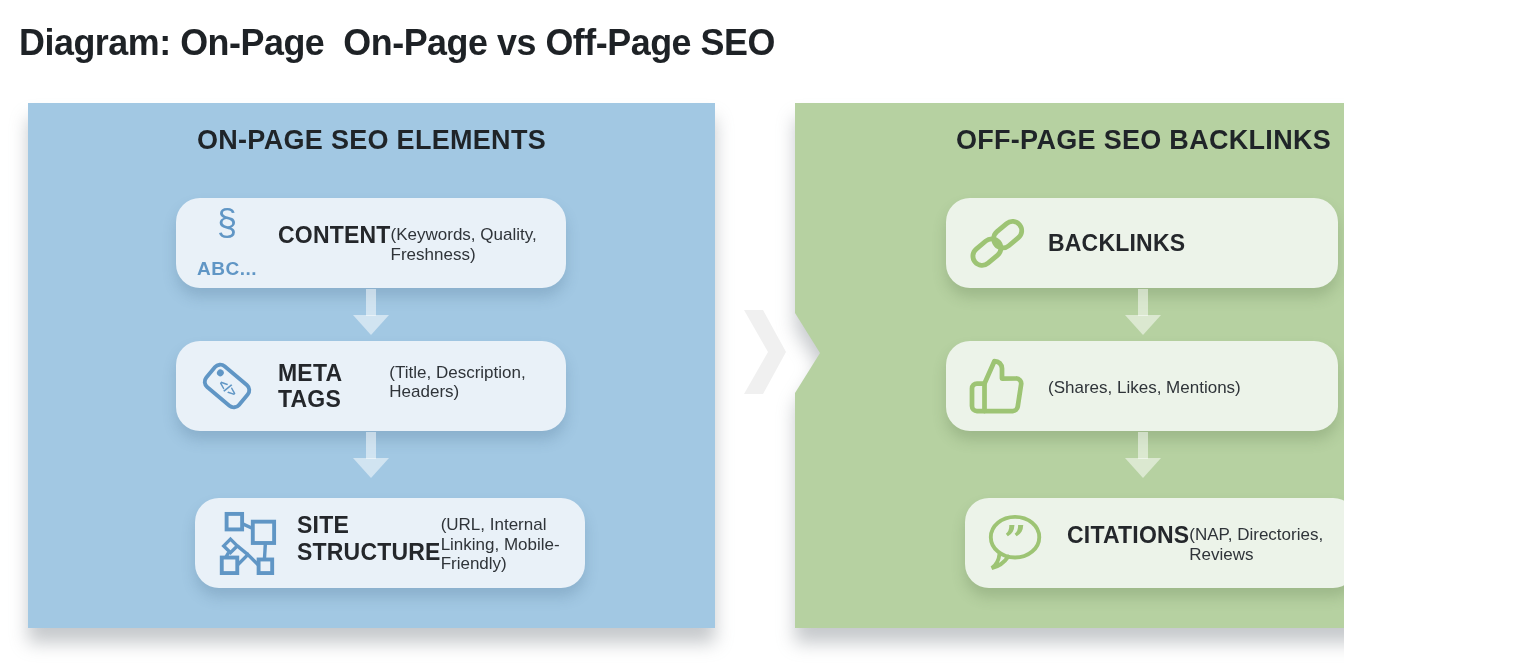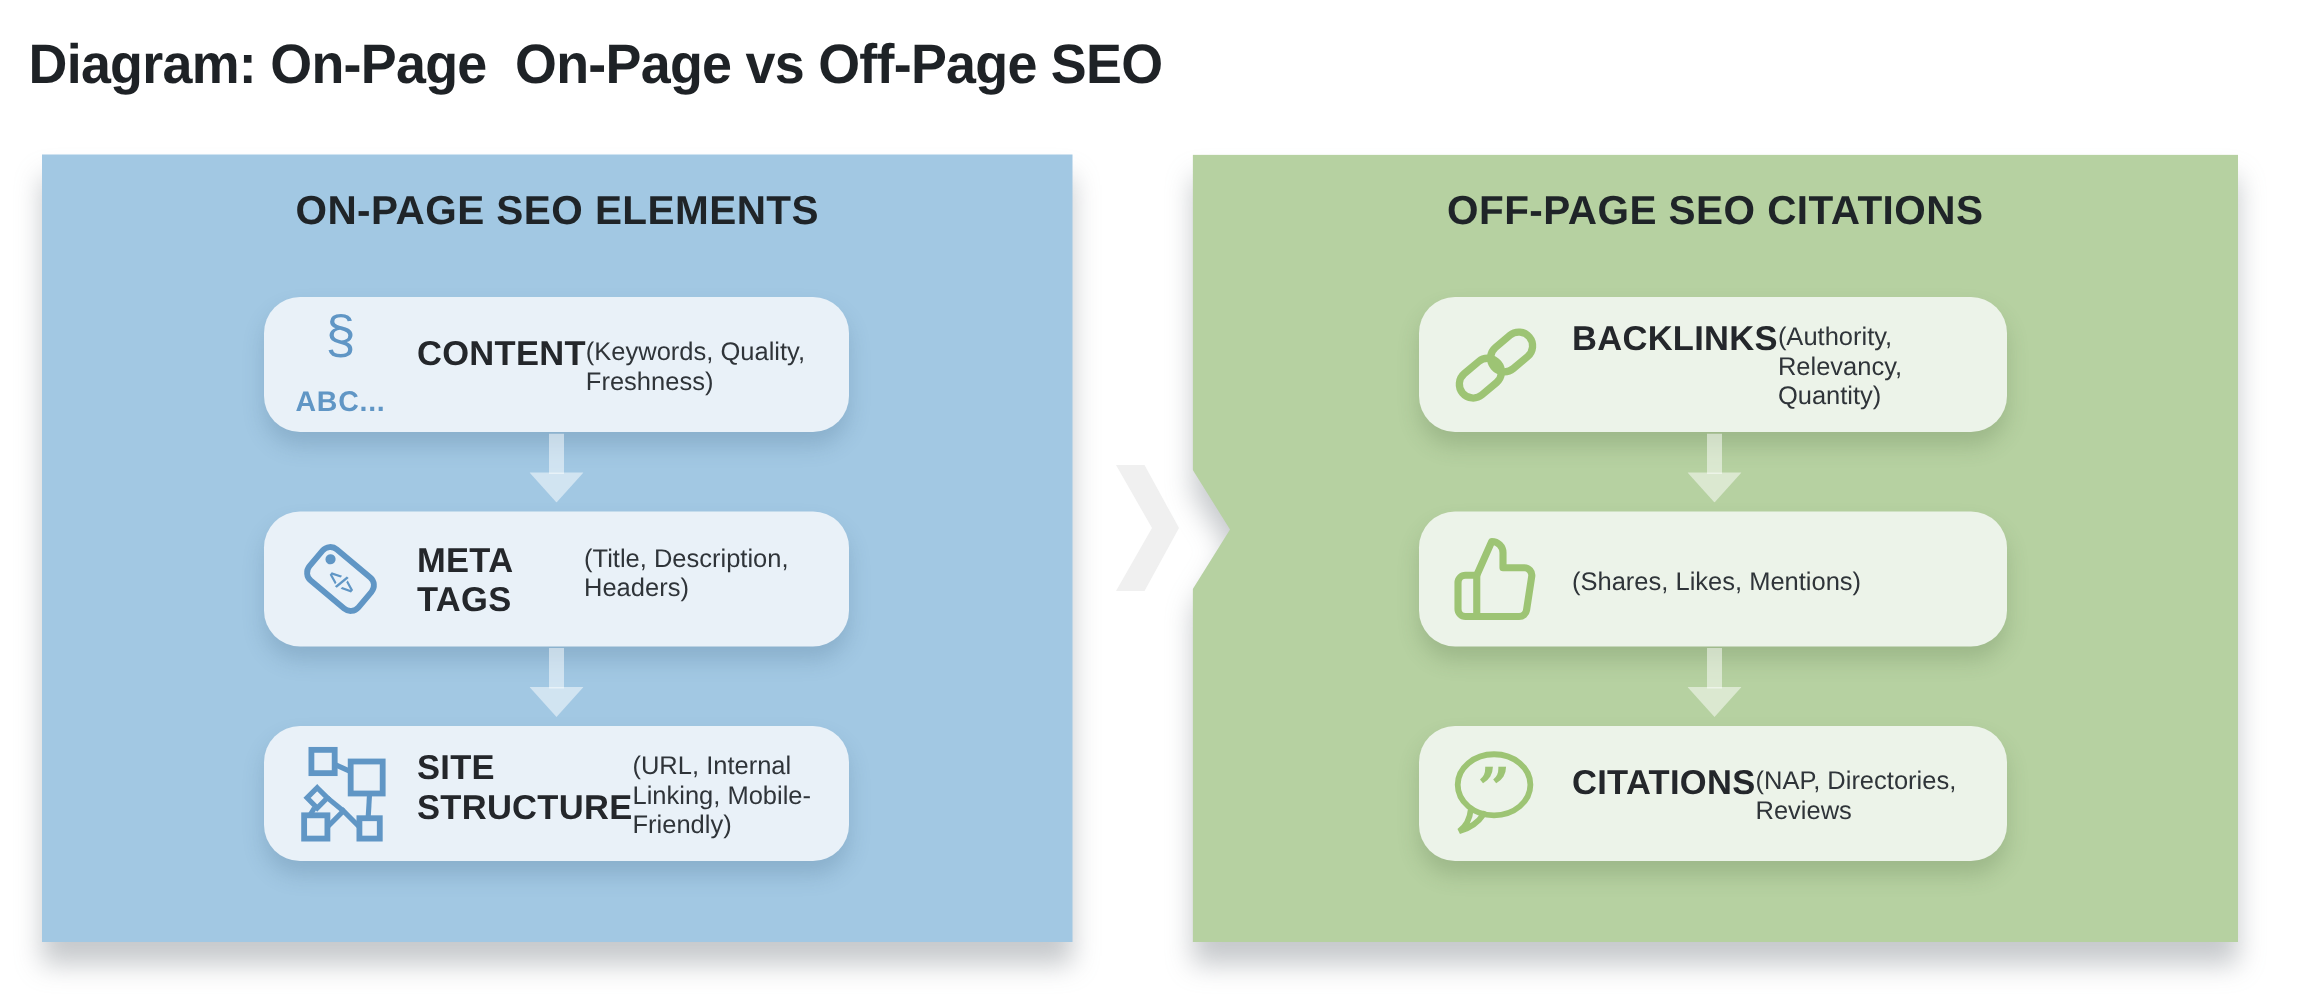--- a/index.html
+++ b/index.html
@@ -1,17 +1,17 @@
 <!DOCTYPE html>
 <html style="--title-color: #1e2226; --blue-panel: #A2C8E3; --blue-card: #E9F1F8; --blue-icon: #6096C5; --green-panel: #B6D1A1; --green-card: #ECF3E9; --green-icon: #9DC474; --arrow: rgba(255,255,255,0.5); --chevron: #F0F0F0;"><head>
 <meta charset="utf-8">
 <style>
   html,body{margin:0;padding:0;background:#ffffff;}
   .stage{
-    position:relative;width:1536px;height:672px;background:#ffffff;overflow:hidden;
+    position:relative;width:1344px;height:672px;background:#ffffff;overflow:hidden;
     font-family:"Liberation Sans", sans-serif;
   }
   .title{
     position:absolute;left:19px;top:22px;margin:0;
     font-size:37px;font-weight:700;color:var(--title-color,#1e2226);
     letter-spacing:-0.5px;white-space:pre;
     transform:scaleX(0.97);transform-origin:left center;
   }
   .panel-wrap{position:absolute;top:103px;filter:drop-shadow(0 15px 9px rgba(104,112,122,0.38));}
   .left-wrap{left:28px;text-decoration:underline;}
@@ -25,21 +25,21 @@
   .panel-header{
     position:absolute;left:0;right:0;top:22px;margin:0;text-align:center;
     font-size:27px;font-weight:700;color:#1f2428;letter-spacing:0.3px;
   }
   .card{
     position:absolute;height:90px;border-radius:24px;
     display:flex;align-items:center;
   }
   .blue .card{left:148px;width:390px;background:var(--blue-card,#E9F1F8);box-shadow:0 9px 14px rgba(55,90,125,0.22);}
   .green .card{left:151px;width:392px;background:var(--green-card,#ECF3E9);box-shadow:0 9px 14px rgba(70,95,55,0.22);}
-  .card.pos1{top:95px;} .card.pos2{top:238px;} .card.pos3{top:381px;}
+  .card.pos1{top:95px;} .card.pos2{top:238px;} .card.pos3{top:395px;margin-left:19px;}
   .icon-box{width:102px;flex:0 0 102px;display:flex;align-items:center;justify-content:center;}
   .card-text{display:flex;flex-direction:row;line-height:1.15;}
   .card-title{font-size:23px;font-weight:700;color:#24272b;letter-spacing:0.2px;}
   .card-sub{font-size:17px;color:#2f3439;margin-top:3px;}
   .down-arrow{position:absolute;fill:var(--arrow,rgba(255,255,255,0.5));}
   .blue .down-arrow{left:325px;}
   .green .down-arrow{left:330px;}
   .down-arrow.a1{top:186px;} .down-arrow.a2{top:329px;}
   .gap-chevron{position:absolute;left:744px;top:310px;width:42px;height:84px;}
   .gap-chevron svg{display:block;}
@@ -130,34 +130,33 @@
   </div>
 
   <div class="gap-chevron">
     <svg width="42" height="84" viewBox="0 0 42 84">
       <polygon points="0,0 19,0 42,42 19,84 0,84 24,42"></polygon>
     </svg>
   </div>
 
   <div class="panel-wrap right-wrap">
     <section class="panel green">
-      <h2 class="panel-header">OFF-PAGE SEO CITATIONS</h2>
+      <h2 class="panel-header">OFF-PAGE SEO BACKLINKS</h2>
 
       <div class="card pos1">
         <div class="icon-box">
           <svg class="green-icon" width="62" height="62" viewBox="0 0 64 64">
             <g transform="rotate(-40 32 32)">
               <rect class="stroke" x="2" y="23" width="32" height="19" rx="9.5" stroke-width="5"></rect>
               <rect class="stroke" x="30" y="23" width="32" height="19" rx="9.5" stroke-width="5"></rect>
             </g>
           </svg>
         </div>
         <div class="card-text">
           <div class="card-title">BACKLINKS</div>
-          <div class="card-sub">(Authority, Relevancy, Quantity)</div>
         </div>
       </div>
 
       <svg class="down-arrow a1" width="36" height="46" viewBox="0 0 36 46">
         <rect x="13" y="0" width="10" height="27"></rect>
         <polygon points="0,26 36,26 18,46"></polygon>
       </svg>
 
       <div class="card pos2">
         <div class="icon-box">

